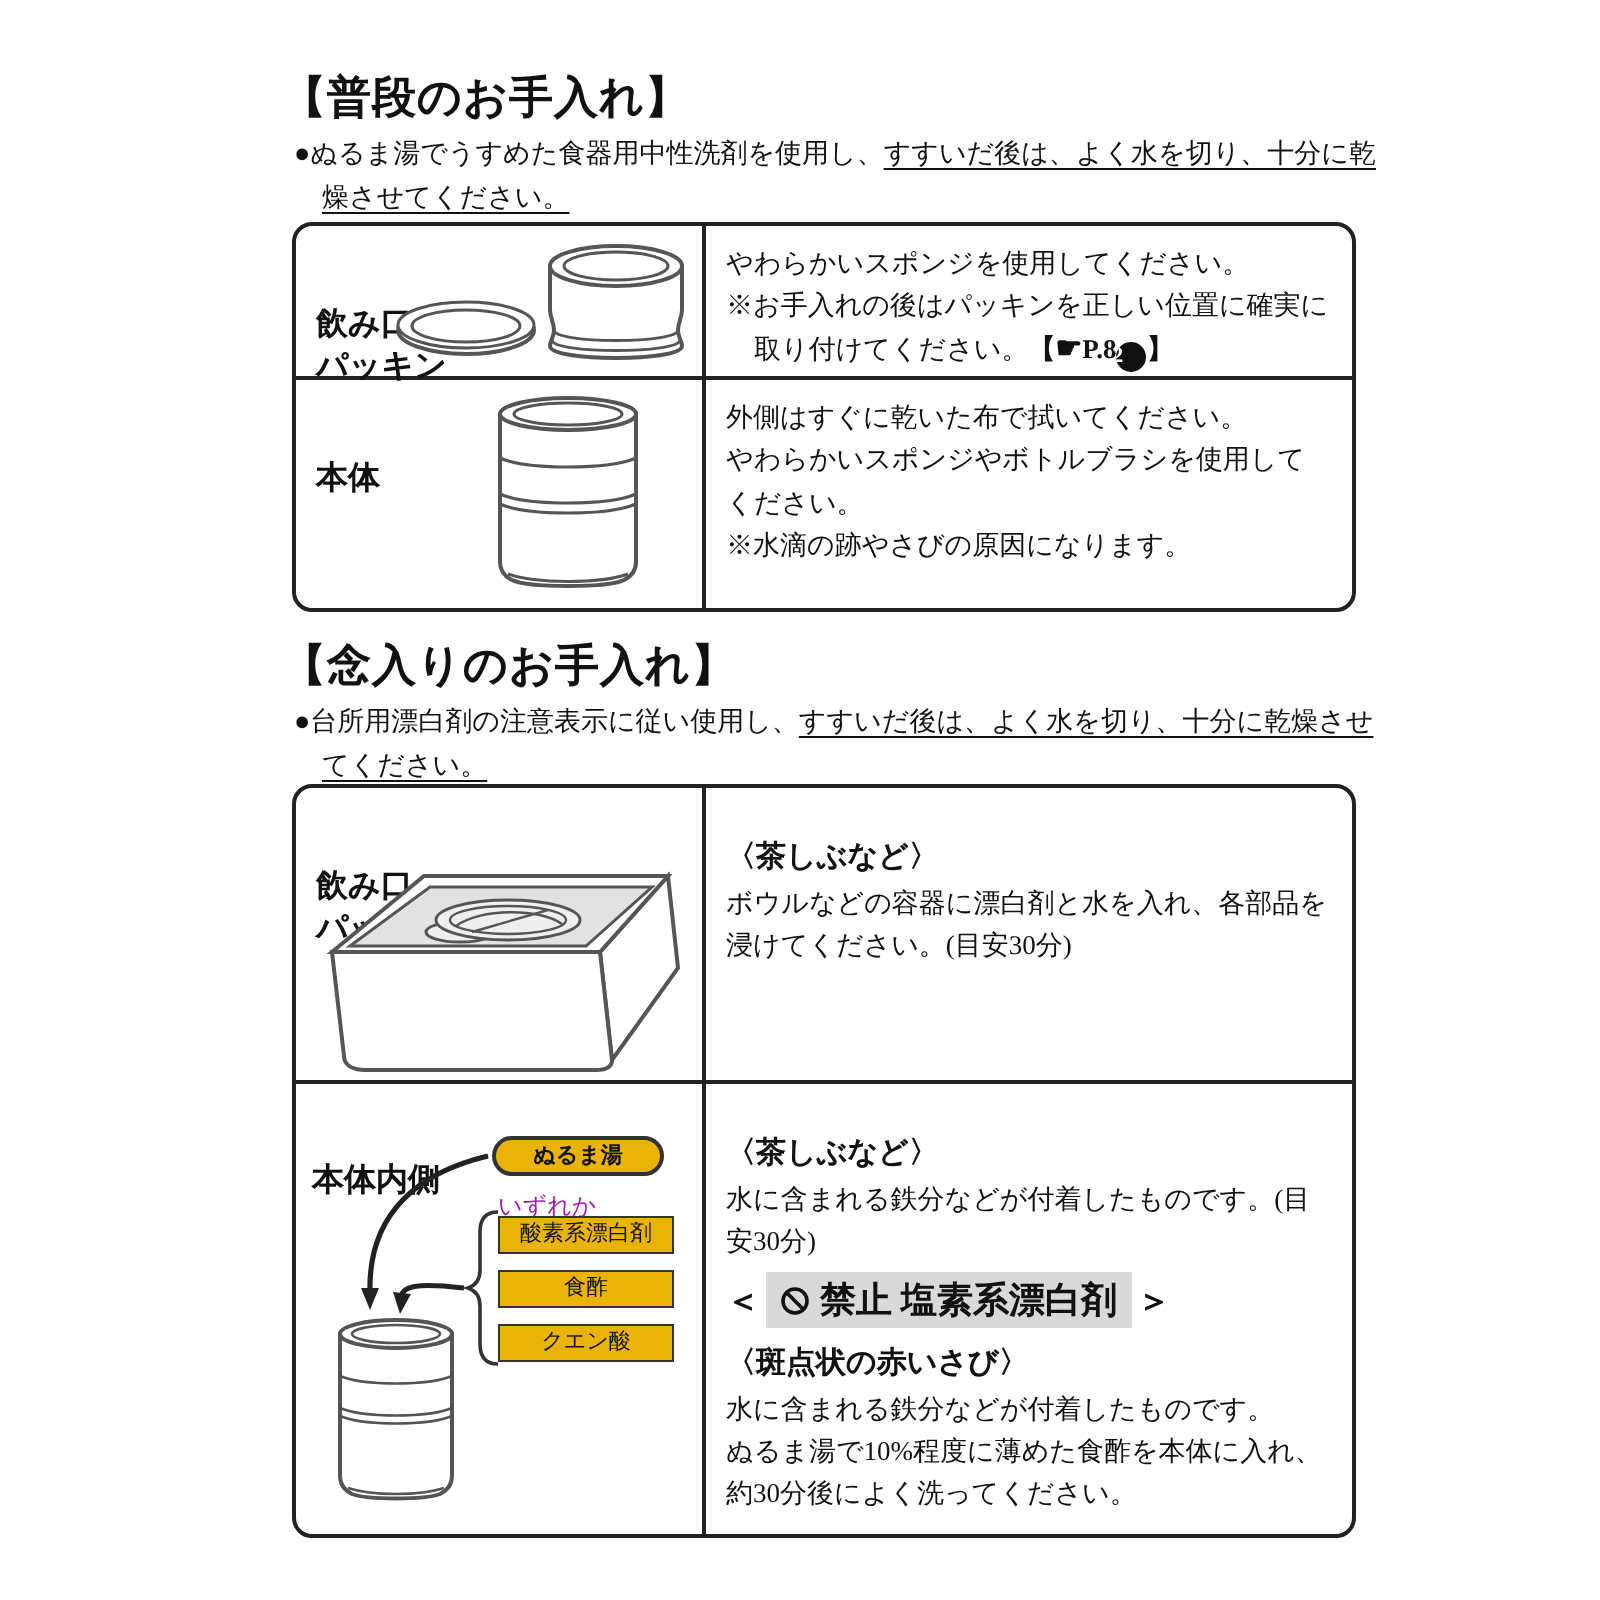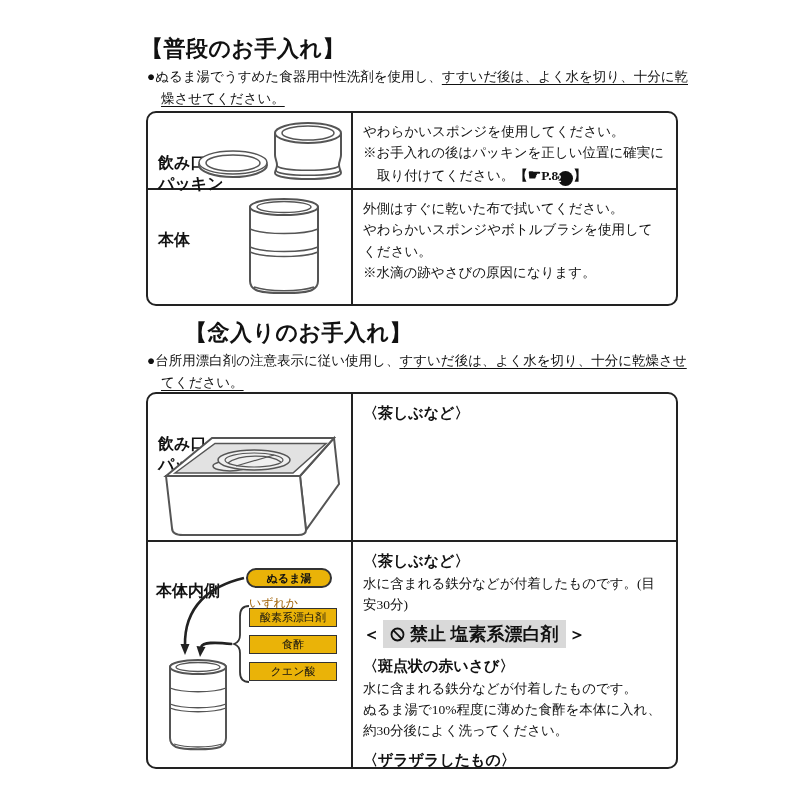--- a/index.html
+++ b/index.html
@@ -31,21 +31,21 @@
   }
   .body-txt{font-size:13.5px;line-height:1.58;color:#111;}
   .note-txt{
     font-size:13.5px;line-height:1.58;color:#111;
     padding-left:14px;text-indent:-14px;
   }
   .pre{white-space:pre-line;}
   .h-angle{
     font-size:15px;font-weight:bold;color:#111;margin-top:7px;line-height:1.5;
   }
-  .h-angle:first-child{margin-top:0;}
+  .h-angle:first-child{margin-top:16px;}
   .ref{font-weight:bold;white-space:nowrap;}
   .hand{font-size:15px;}
   .step-badge{
     display:inline-block;width:15px;height:15px;border-radius:50%;
     background:#111;color:#fff;font-size:11px;line-height:15px;text-align:center;
     font-weight:bold;vertical-align:-2px;
   }
   .prohibit-row{
     display:flex;align-items:center;gap:3px;margin:5px 0 2px 0;
   }
@@ -54,21 +54,21 @@
     display:inline-flex;align-items:center;gap:5px;background:#d9d9d9;
     padding:2px 7px;font-size:18px;font-weight:bold;color:#111;
   }
   .illu{position:absolute;}
   .diagram-box{
     position:absolute;box-sizing:border-box;border:1.5px solid #333;background:#eab308;
     font-size:11px;line-height:1;display:flex;align-items:center;justify-content:center;
     color:#111;
   }
   .pill{border-radius:12px;border-width:2px;font-weight:bold;}
-  .small-label{position:absolute;font-size:12px;color:#a16207;}
+  .small-label{position:absolute;font-size:12px;color:#a21caf;}
   svg{display:block;}
 </style>
 </head>
 <body>
 
 <div id="page">
 
   <div class="sec-title" style="top:34px;">【普段のお手入れ】</div>
 
   <div class="bullet-note" style="top:66px;"><span>●</span><span>ぬるま湯でうすめた食器用中性洗剤を使用し、</span><span class="ul">すすいだ後は、よく水を切り、十分に乾燥させてください。</span></div>
@@ -108,21 +108,21 @@
       </svg>
     </div>
 
     <div class="cell">
       <div class="body-txt">外側はすぐに乾いた布で拭いてください。</div>
       <div class="body-txt">やわらかいスポンジやボトルブラシを使用してください。</div>
       <div class="note-txt">※水滴の跡やさびの原因になります。</div>
     </div>
   </div>
 
-  <div class="sec-title" style="top:318px;margin-left:44px;">【念入りのお手入れ】</div>
+  <div class="sec-title" style="top:318px;">【念入りのお手入れ】</div>
 
   <div class="bullet-note" style="top:350px;"><span>●</span><span>台所用漂白剤の注意表示に従い使用し、</span><span class="ul">すすいだ後は、よく水を切り、十分に乾燥させてください。</span></div>
 
   <div class="tbl" style="top:392px;height:377px;grid-template-rows:148px 1fr;">
 
     <div class="cell lc bb">
       <div class="cell-label">飲み口
 パッキン</div>
       <svg class="illu" style="left:12px;top:26px;" width="184" height="118" viewBox="0 0 184 118">
         <polygon points="140,56 174,18 179,64 146,110" fill="#fff" stroke="#555" stroke-width="2"></polygon>
@@ -132,20 +132,21 @@
         <ellipse cx="70" cy="46" rx="17" ry="5" fill="#efefef" stroke="#555" stroke-width="1.5"></ellipse>
         <ellipse cx="94" cy="40" rx="36" ry="10" fill="#efefef" stroke="#555" stroke-width="1.5"></ellipse>
         <ellipse cx="94" cy="40" rx="29" ry="7" fill="none" stroke="#555" stroke-width="1.2"></ellipse>
         <path d="M68,43 C80,34 110,34 121,42" fill="none" stroke="#555" stroke-width="1.2"></path>
         <path d="M76,46 L114,35" fill="none" stroke="#555" stroke-width="1.2"></path>
       </svg>
     </div>
 
     <div class="cell bb">
       <div class="h-angle">〈茶しぶなど〉</div>
+      <div class="body-txt">ボウルなどの容器に漂白剤と水を入れ、各部品を浸けてください。(目安30分)</div>
     </div>
 
     <div class="cell lc" style="padding:0;">
       <div class="cell-label" style="position:absolute;left:8px;top:7px;">本体内側</div>
 
       <svg class="illu" style="left:0;top:0;" width="205" height="225" viewBox="0 0 205 225">
 
         <path d="M101,64 Q92,64 92,74 L92,93 Q92,100 86,102 Q92,104 92,111 L92,130 Q92,140 101,140" fill="none" stroke="#333" stroke-width="1.8"></path>
 
         <path d="M96,36 C62,44 36,64 37,104" fill="none" stroke="#222" stroke-width="2.6"></path>

